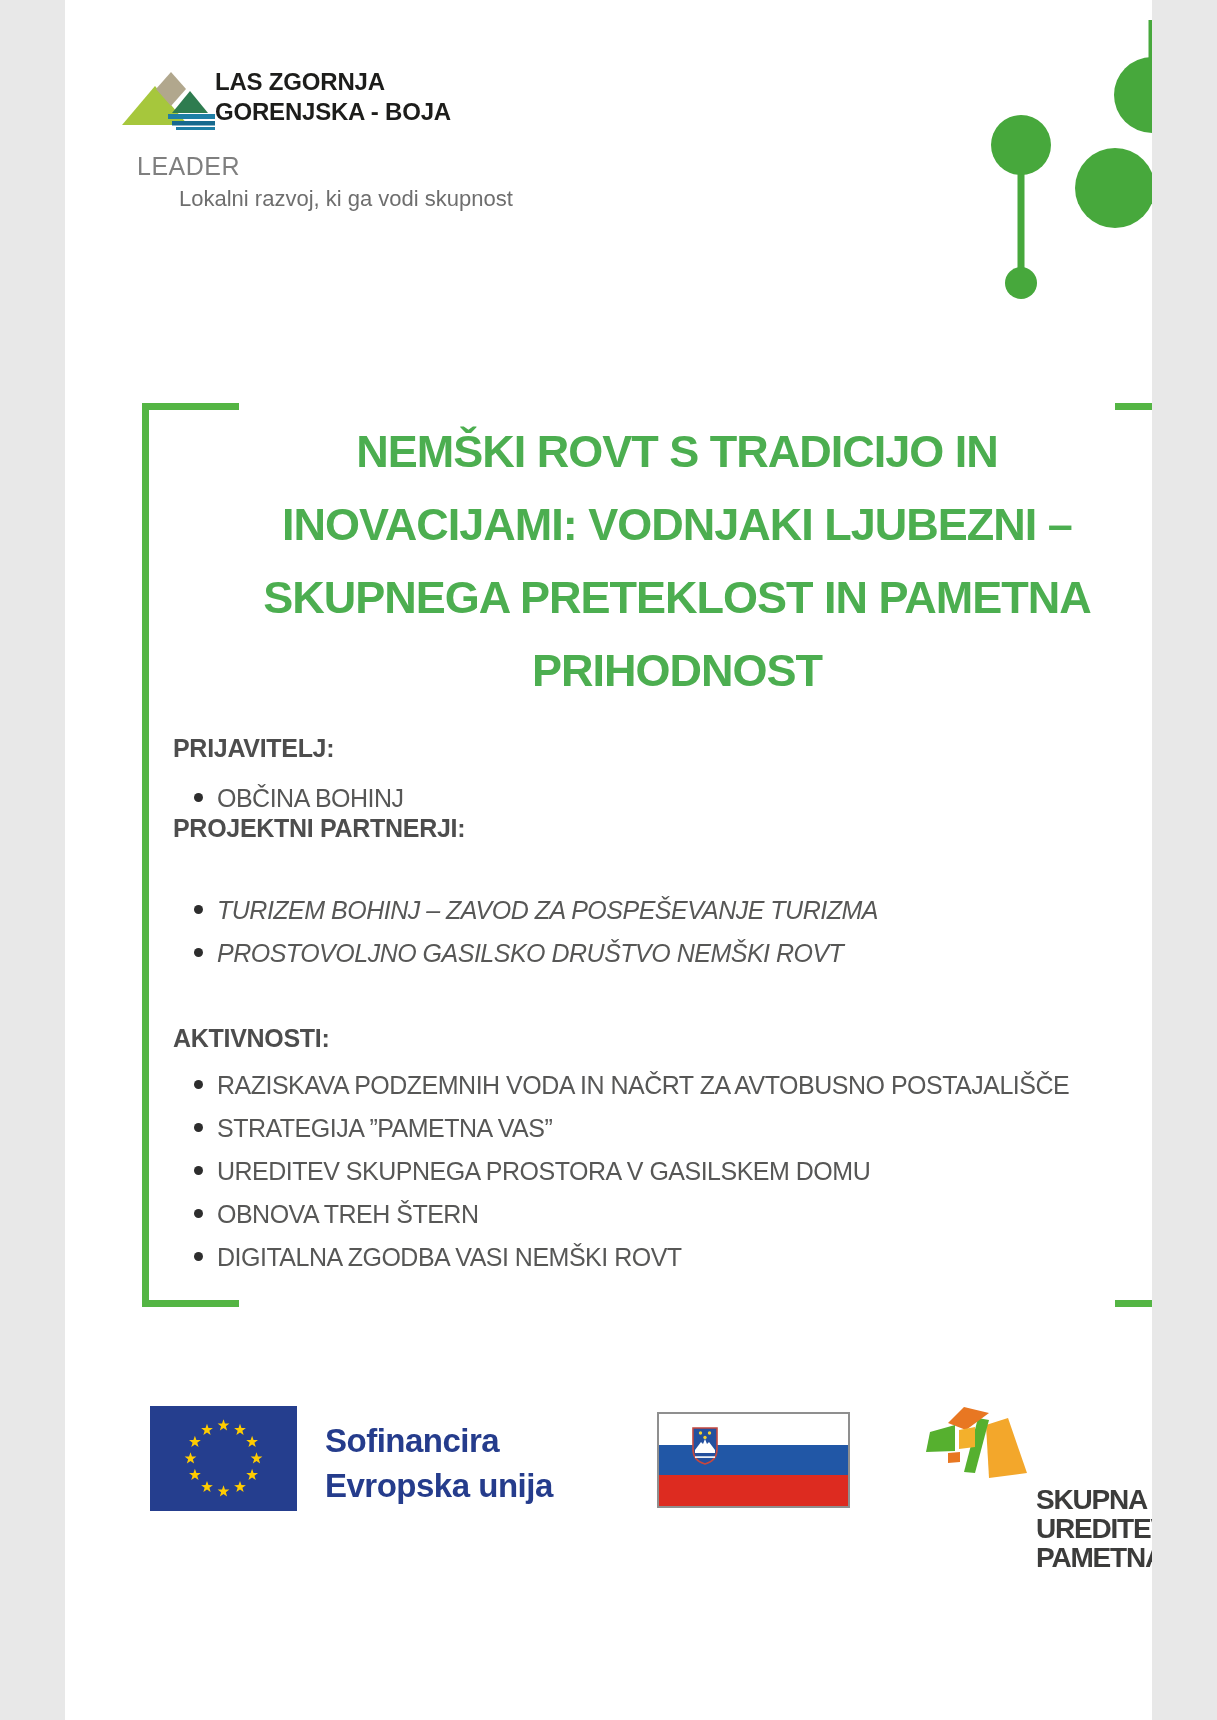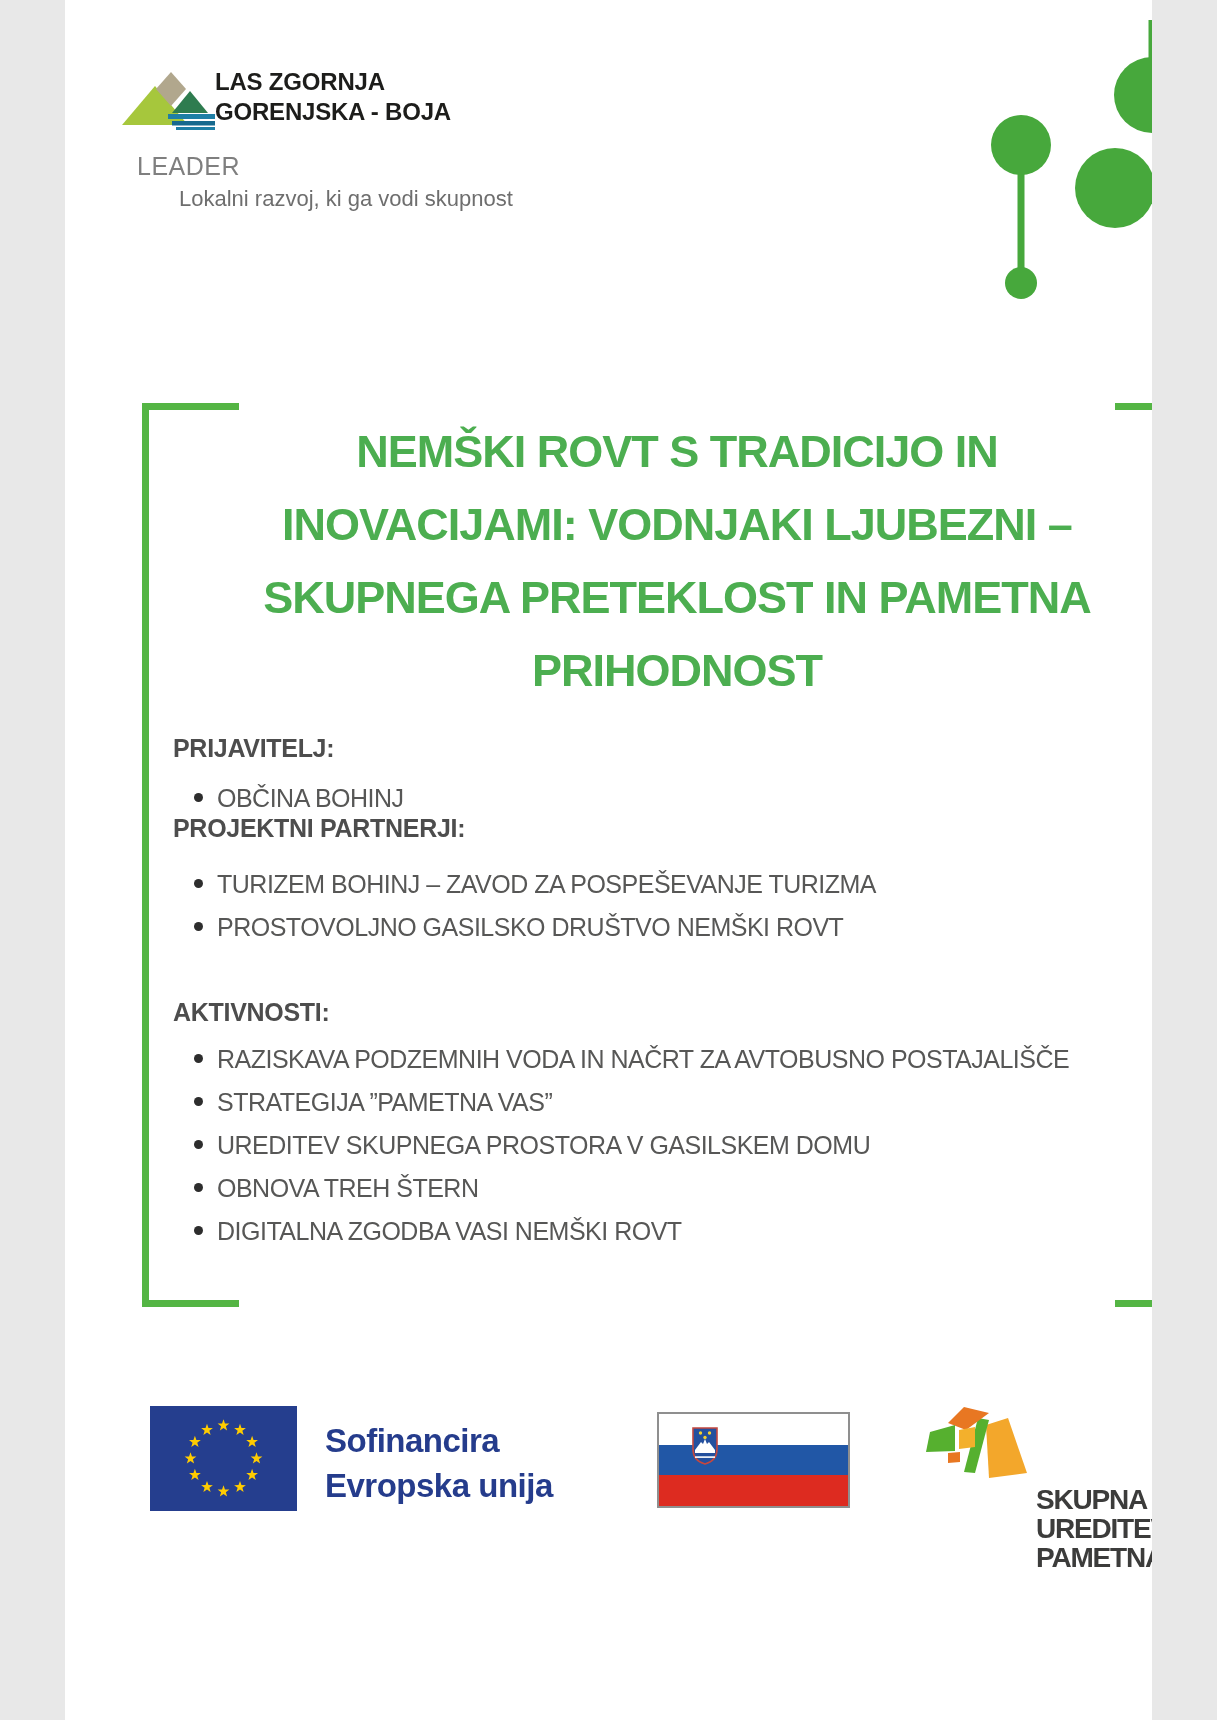--- a/index.html
+++ b/index.html
@@ -33,21 +33,21 @@
     line-height:73px;text-align:center;letter-spacing:-1px;white-space:nowrap;}
   
   .sec-h{font-size:25px;font-weight:bold;color:var(--head-gray);line-height:30px;
     margin-left:24px;letter-spacing:-0.3px;}
   .sec1{margin-top:26px;} .sec2{} .sec3{margin-top:55px;}
   ul{list-style:none;margin:0;padding:0;}
   li{position:relative;font-size:25px;color:var(--body-gray);line-height:30px;
     margin-left:24px;padding-left:44px;letter-spacing:-0.5px;white-space:nowrap;}
   .dot{position:absolute;left:21px;top:10px;width:9px;height:9px;border-radius:50%;background:#2D2D2D;}
   .list1{margin-top:20px;}
-  .list2{margin-top:26px;} .list2 li + li{margin-top:13px;}
+  .list2{margin-top:52px;font-style:italic;} .list2 li + li{margin-top:13px;}
   .list3{margin-top:17px;} .list3 li + li{margin-top:13px;}
   
   .eu-flag{position:absolute;left:85px;top:1406px;}
   .eu-text{position:absolute;left:260px;top:1418px;font-size:33px;font-weight:bold;
     color:#253C8C;line-height:45px;letter-spacing:-0.5px;white-space:nowrap;}
   .slo-flag{position:absolute;left:592px;top:1412px;width:193px;height:96px;
     border:2px solid #8F8F8F;box-sizing:border-box;display:flex;flex-direction:column;}
   .slo-stripe{flex:1;}
   .slo-white{background:#FFFFFF;} .slo-blue{background:#2157A6;} .slo-red{background:#DD2B20;}
   .slo-coat{position:absolute;left:32px;top:13px;}

